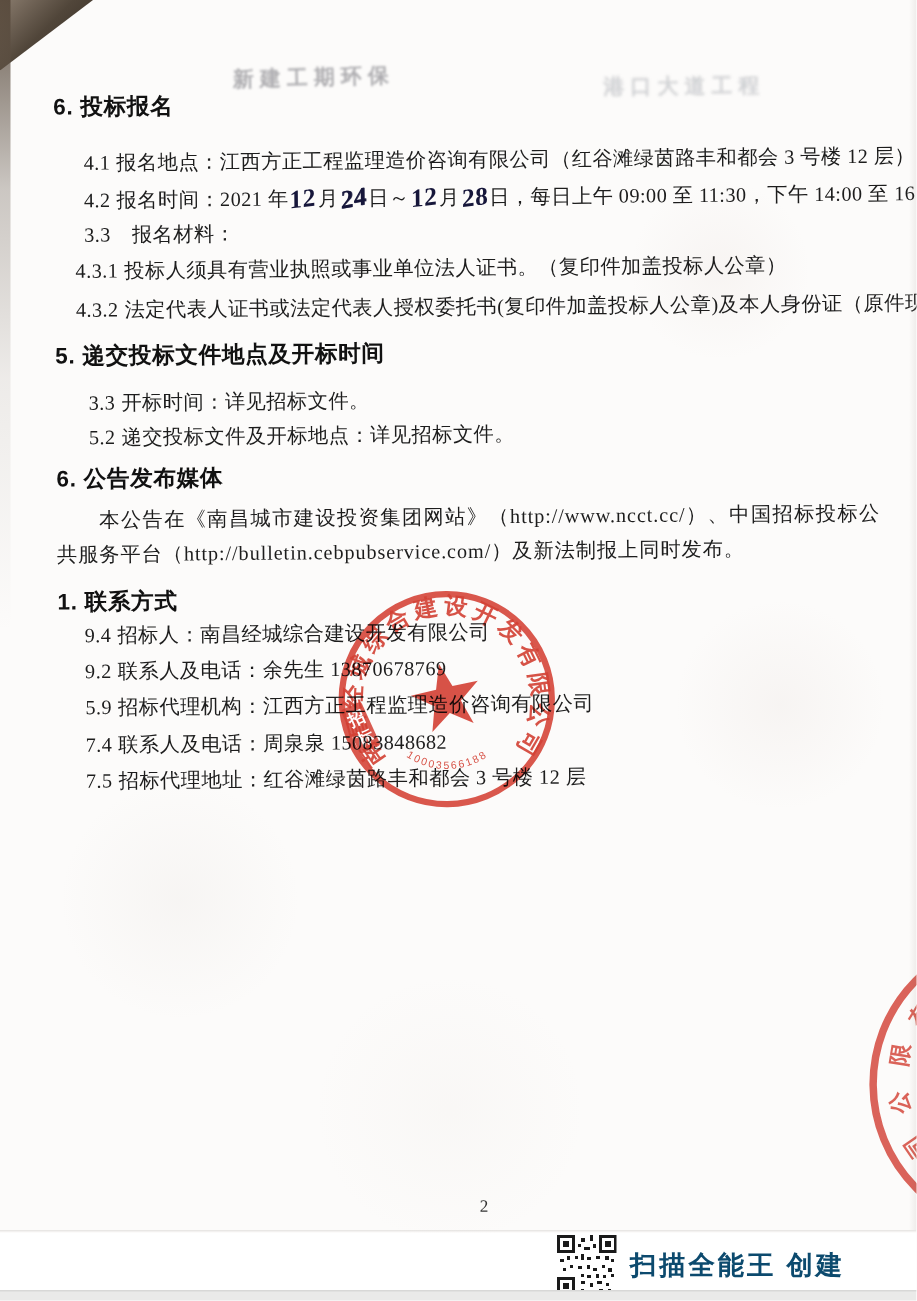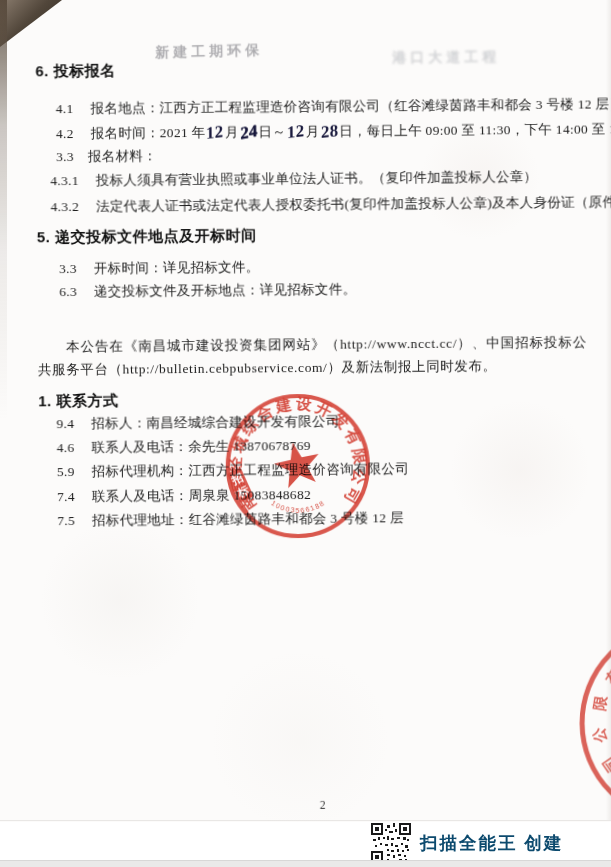--- a/index.html
+++ b/index.html
@@ -43,27 +43,27 @@
   
   .content{
     position:absolute;left:0;top:0;width:611px;height:822px;
     transform:rotate(-0.5deg);transform-origin:50% 45%;
   }
   .bleed{
     position:absolute;font-weight:bold;font-size:14px;letter-spacing:4px;
     filter:blur(.6px);white-space:nowrap;
   }
   .bleed-left{left:158px;top:42px;color:rgba(55,55,65,.40);transform:rotate(-1deg);}
-  .bleed-right{left:395px;top:50px;color:rgba(95,100,110,.28);filter:blur(.9px);font-family:Liberation Mono, monospace;}
+  .bleed-right{left:405px;top:50px;color:rgba(95,100,110,.28);filter:blur(.9px);font-family:Liberation Mono, monospace;}
   .sec-title{
     position:absolute;font-family:"Liberation Sans","DejaVu Sans",sans-serif;
     font-weight:700;font-size:15px;color:#111;white-space:nowrap;letter-spacing:.5px;
   }
   .line{position:absolute;font-size:13.5px;white-space:nowrap;letter-spacing:.3px;}
-  .line .no{margin-right:17px;}
+  .line .no{margin-right:4px;}
   .para{
     position:absolute;font-size:13.5px;line-height:23px;text-indent:2.1em;
     text-align:justify;letter-spacing:.6px;
   }
   .hw{
     display:inline-block;font-weight:600;font-size:17px;line-height:1;
     color:#16163a;transform:rotate(-6deg) skewX(-6deg);
     position:relative;top:1px;margin:0 1px;
   }
   .hw.messy{text-shadow:.6px .2px 0 rgba(22,22,58,.8);transform:rotate(-10deg) skewX(-10deg);}
@@ -117,33 +117,34 @@
     <span class="no">4.3.2</span><span>法定代表人证书或法定代表人授权委托书(复印件加盖投标人公章)及本人身份证（原件现场核查）。</span>
   </div>
 
   <div class="sec-title" style="left:38px;top:226px">5. 递交投标文件地点及开标时间</div>
 
   <div class="line" style="left:60px;top:258px">
     <span class="no">3.3</span><span>开标时间：详见招标文件。</span>
   </div>
 
   <div class="line" style="left:60px;top:281px">
-    <span class="no">6.3</span><span>递交投标文件及开标地点：详见招标文件。</span>
-  </div>
-
+    <span class="no">5.2</span><span>递交投标文件及开标地点：详见招标文件。</span>
+  </div>
+
+  <div class="sec-title" style="left:38px;top:308px">6. 公告发布媒体</div>
 
   <div class="para" style="left:38px;top:333px;width:549px">本公告在《南昌城市建设投资集团网站》（http://www.ncct.cc/）、中国招标投标公共服务平台（http://bulletin.cebpubservice.com/）及新法制报上同时发布。</div>
 
   <div class="sec-title" style="left:38px;top:390px">1. 联系方式</div>
 
   <div class="line" style="left:56px;top:413px">
     <span class="no">9.4</span><span>招标人：南昌经城综合建设开发有限公司</span>
   </div>
   <div class="line" style="left:56px;top:437px">
-    <span class="no">4.6</span><span>联系人及电话：余先生 13870678769</span>
+    <span class="no">9.2</span><span>联系人及电话：余先生 13870678769</span>
   </div>
   <div class="line" style="left:56px;top:461px">
     <span class="no">5.9</span><span>招标代理机构：江西方正工程监理造价咨询有限公司</span>
   </div>
   <div class="line" style="left:56px;top:486px">
     <span class="no">7.4</span><span>联系人及电话：周泉泉 15083848682</span>
   </div>
   <div class="line" style="left:56px;top:510px">
     <span class="no">7.5</span><span>招标代理地址：红谷滩绿茵路丰和都会 3 号楼 12 层</span>
   </div>

